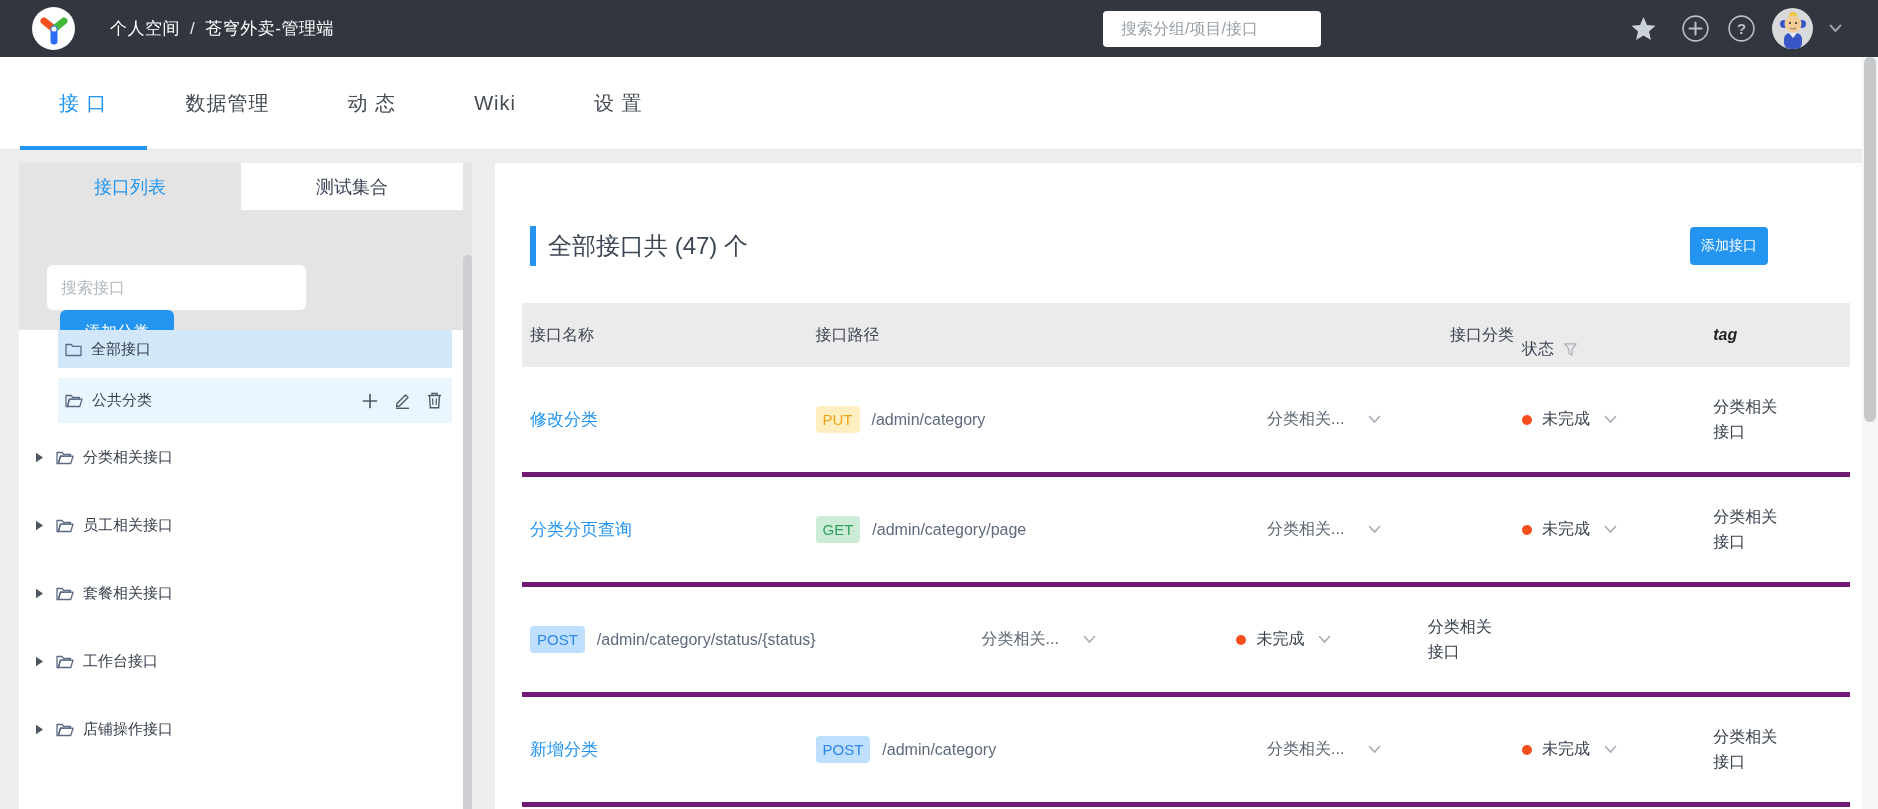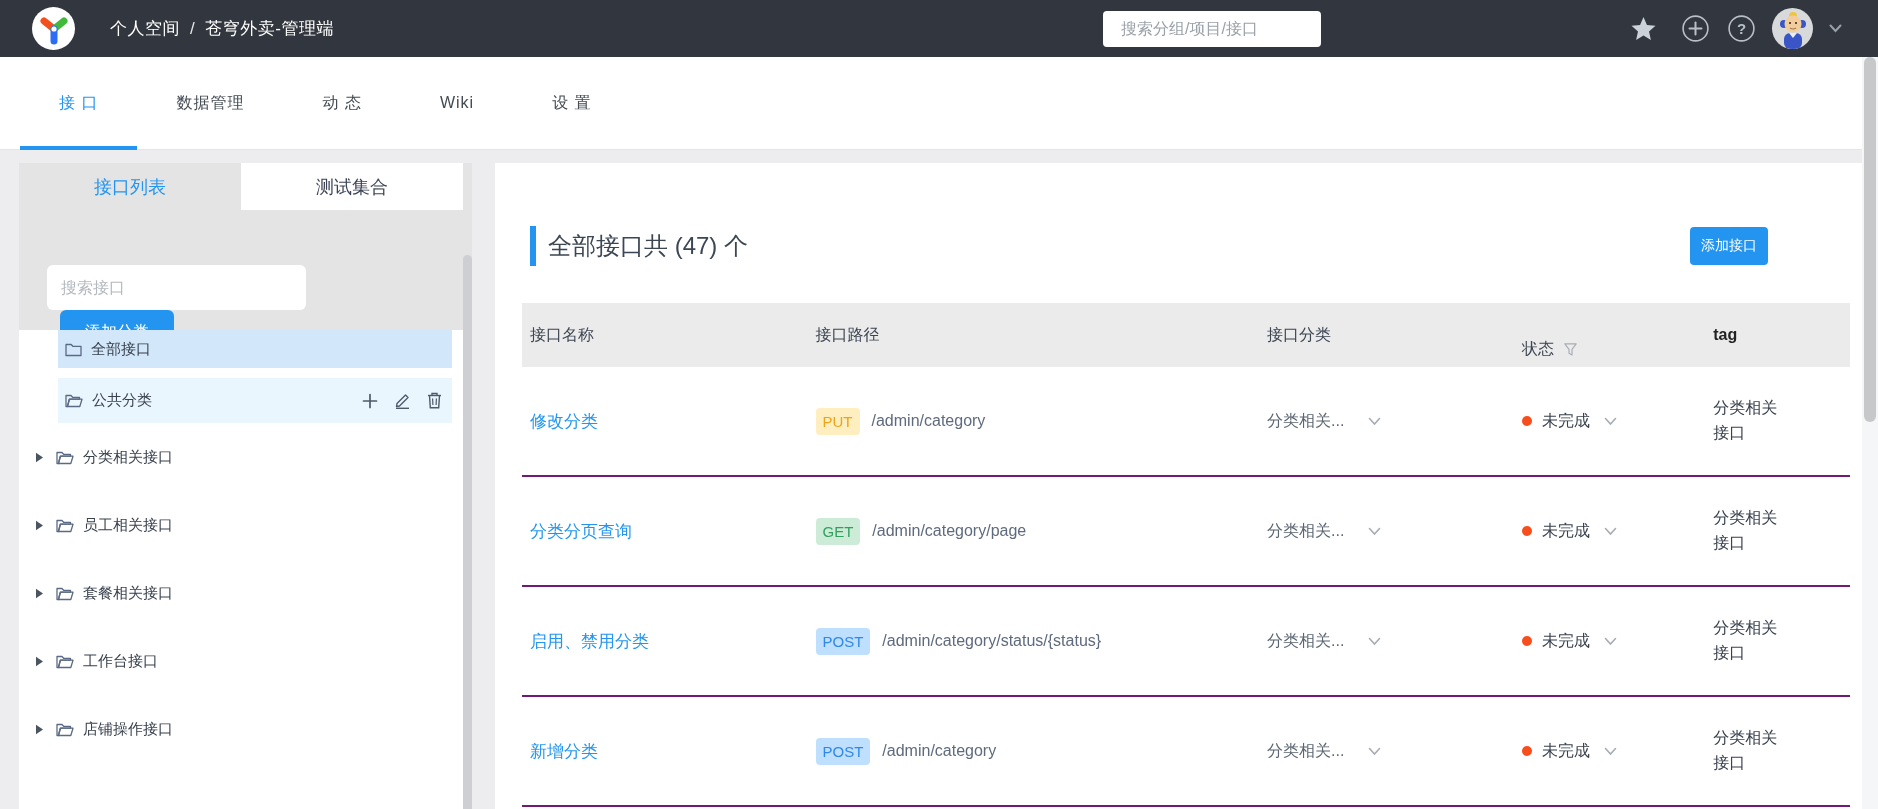--- a/index.html
+++ b/index.html
@@ -42,21 +42,21 @@
     display:flex; align-items:flex-end; justify-content:center;
   }
   
   .nav-bar {
     position:absolute; left:0; top:57px; width:1878px; height:93px;
     background:#ffffff; border-bottom:1px solid #e5e5e8; z-index:10;
   }
   .nav-tabs { display:flex; height:100%; padding-left:20px; }
   .nav-tab {
     position:relative; height:100%; padding:0 39px; display:flex;
-    align-items:center; font-size:16px; color:#434a52; cursor:pointer; letter-spacing:1px;
+    align-items:center; font-size:20px; color:#434a52; cursor:pointer; letter-spacing:1px;
   }
   .nav-tab .ink { display:none; }
   .nav-tab.active { color:#2395f1; }
   .nav-tab.active .ink {
     display:block; position:absolute; left:0; bottom:-1px; width:100%; height:4px; background:#2395f1;
   }
   
   .sidebar {
     position:absolute; left:19px; top:163px; width:453px; bottom:0;
     background:#ffffff;
@@ -112,29 +112,29 @@
     border-radius:4px; background:#2395f1; color:#fff; font-size:14px; cursor:pointer; font-family:inherit;
   }
   .if-table { margin-top:36px; }
   .thead {
     display:flex; align-items:center; height:64px; background:#ebebeb;
     font-size:16px; color:#3d4553;
   }
   .cell { padding-left:8px; }
   .c-name { width:21.5%; }
   .c-path { width:34%; }
-  .c-cat  { width:19.2%; }
+  .c-cat  { width:19.2%;text-align:right; }
   .c-status { width:14.4%; }
   .c-tag { width:10.9%; }
   .th-status { display:flex; align-items:center;margin-top:28px; }
   .th-status .funnel { margin-left:10px; display:flex; }
-  .th-tag { font-weight:bold; color:#222; }
+  .th-tag { font-weight:bold; color:#222;font-style:italic; }
   .trow {
     display:flex; align-items:center; height:110px;
-    border-bottom:2px solid #701a75; font-size:16px;
+    border-bottom:5px solid #701a75; font-size:16px;
   }
   .cell-name a { color:#2395f1; font-size:17px; text-decoration:none; cursor:pointer; }
   .cell-path { display:flex; align-items:center; color:#5e6a7d; }
   .m-badge {
     display:inline-block; padding:5px 7px; border-radius:4px; margin-right:12px; font-size:15px;
   }
   .m-PUT  { background:#ffeebf; color:#eda418; }
   .m-GET  { background:#cdecd7; color:#31a05f; }
   .m-POST { background:#bedffd; color:#3088e8; }
   .cell-cat { display:flex; align-items:center; color:#5c6673; }
@@ -468,23 +468,20 @@
                 <polyline points="1.5,1.5 6.5,7 11.5,1.5" fill="none" stroke="#a6acb4" stroke-width="1.6" stroke-linecap="round"></polyline>
               </svg>
             </span>
           </div>
           <div class="cell c-tag cell-tag">
             <span>分类相关接口</span>
           </div>
         </div>
 
         <div class="trow">
-          <div class="cell c-name cell-name">
-            <a>启用、禁用分类</a>
-          </div>
           <div class="cell c-path cell-path">
             <span class="m-badge m-POST">POST</span>
             <span>/admin/category/status/{status}</span>
           </div>
           <div class="cell c-cat cell-cat">
             <span>分类相关...</span>
             <span class="chev">
               <svg width="13" height="9" viewBox="0 0 13 9">
                 <polyline points="1.5,1.5 6.5,7 11.5,1.5" fill="none" stroke="#a6acb4" stroke-width="1.6" stroke-linecap="round"></polyline>
               </svg>

